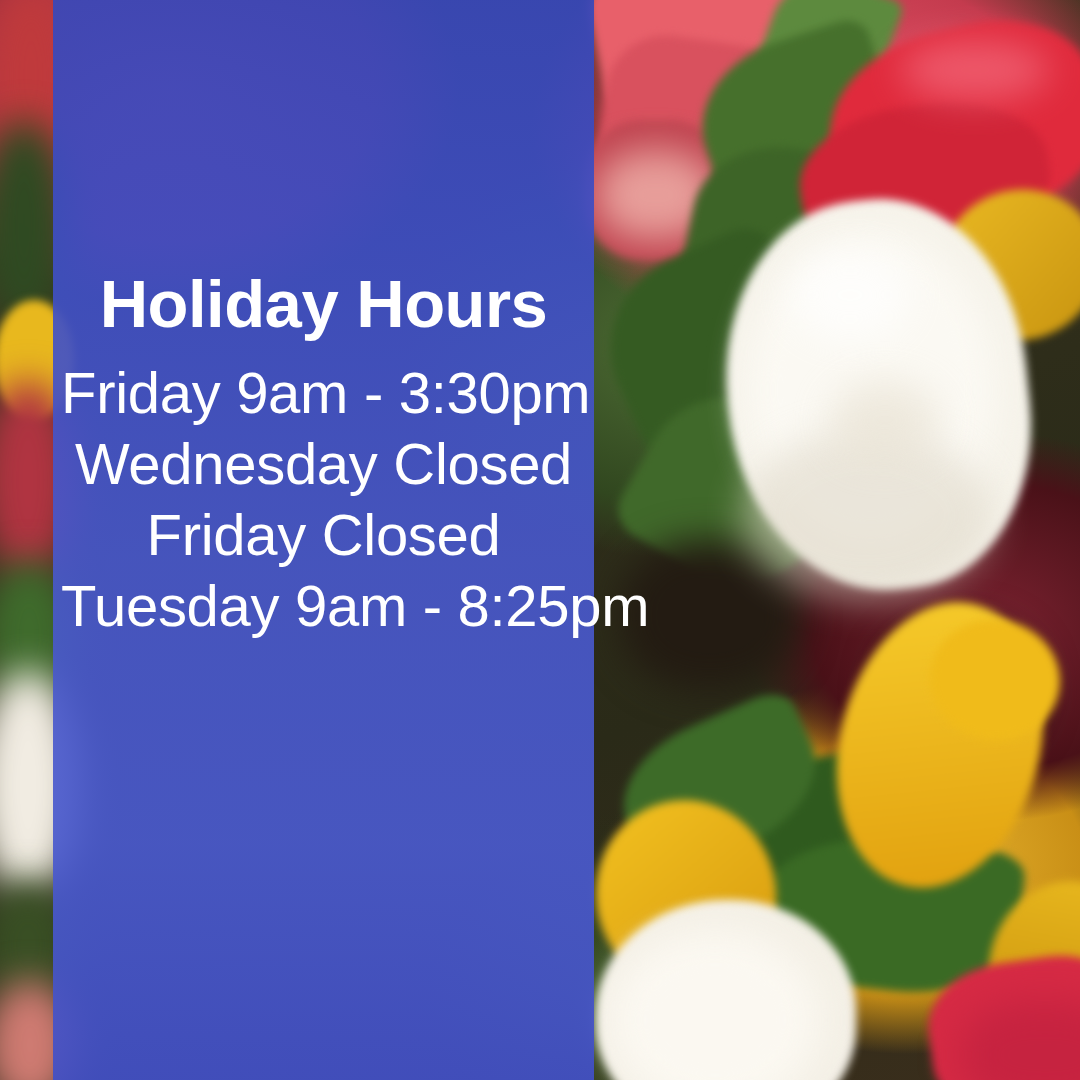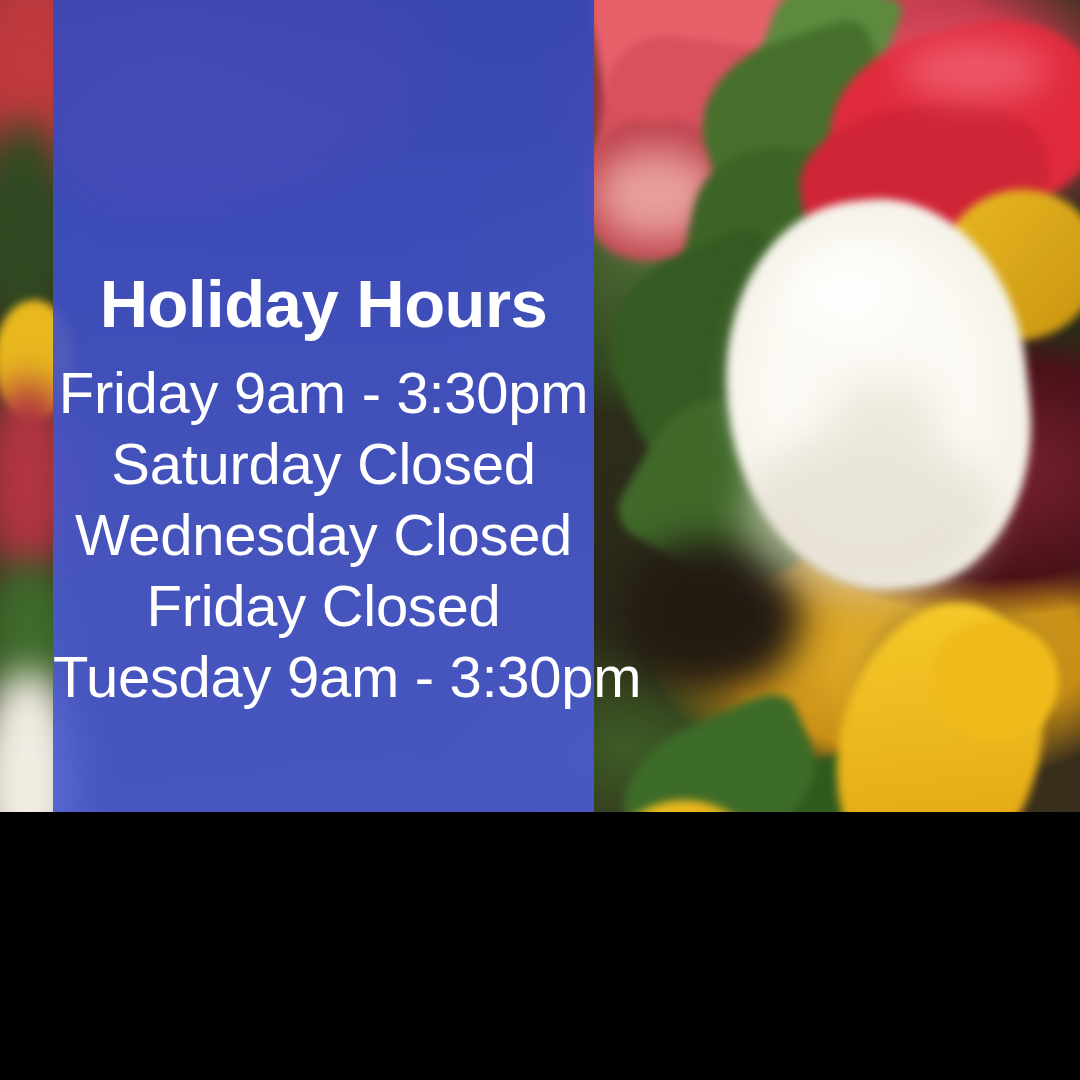--- a/index.html
+++ b/index.html
@@ -4,21 +4,21 @@
 <title>Holiday Hours</title>
 <style>
   html, body {
     margin: 0;
     padding: 0;
     background: #000;
   }
   .canvas {
     position: relative;
     width: 1080px;
-    height: 812px;
+    height: 1080px;
     overflow: hidden;
     font-family: "Liberation Sans", sans-serif;
     background: #2b2218;
   }
 
   
   .photo {
     position: absolute;
     inset: 0;
     overflow: hidden;
@@ -153,21 +153,21 @@
   .hours-title {
     font-size: 67px;
     font-weight: 700;
     line-height: 1.06;
     letter-spacing: -0.5px;
     margin: 0 0 18px 0;
     white-space: nowrap;
   }
   .hours-list {
     list-style: none;
-    margin: 0;
+    margin: 8px;
     padding: 0;
     text-align: center;
   }
   .hours-line {
     font-size: 58px;
     font-weight: 400;
     line-height: 71px;
     letter-spacing: -0.3px;
     white-space: nowrap;
   }
@@ -252,21 +252,20 @@
 
     <div class="blob sharp straw-bot"></div>
     <div class="blob soft  straw-bot2"></div>
   </div>
 
   <div class="panel">
     <div class="panel-inner">
       <div class="hours-title">Holiday Hours</div>
       <div class="hours-list">
         <div class="hours-line">Friday 9am - 3:30pm</div>
-        <div class="hours-line">Saturday Closed</div>
         <div class="hours-line">Wednesday Closed</div>
         <div class="hours-line">Friday Closed</div>
-        <div class="hours-line">Tuesday 9am - 3:30pm</div>
+        <div class="hours-line">Tuesday 9am - 8:25pm</div>
       </div>
     </div>
   </div>
 
 </div>
 
 </body></html>

